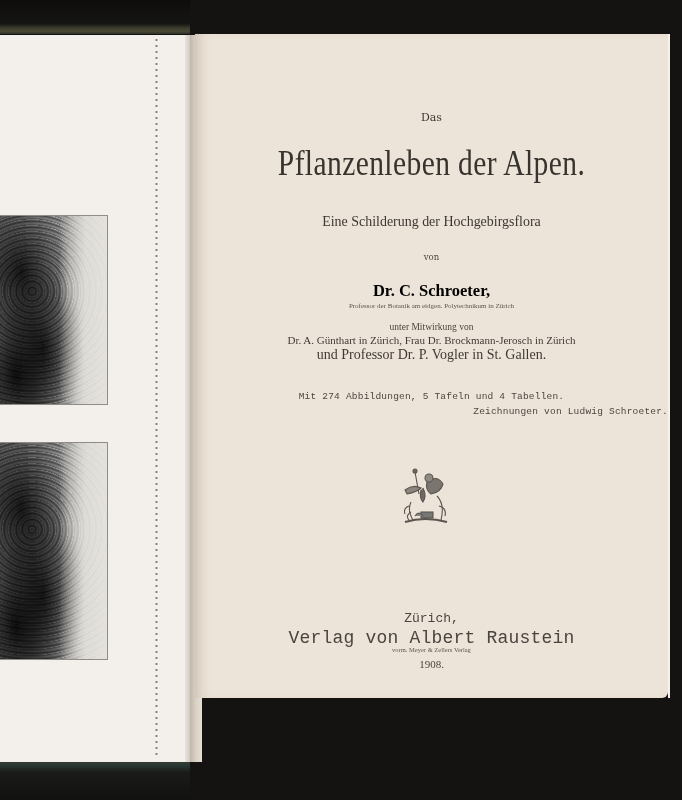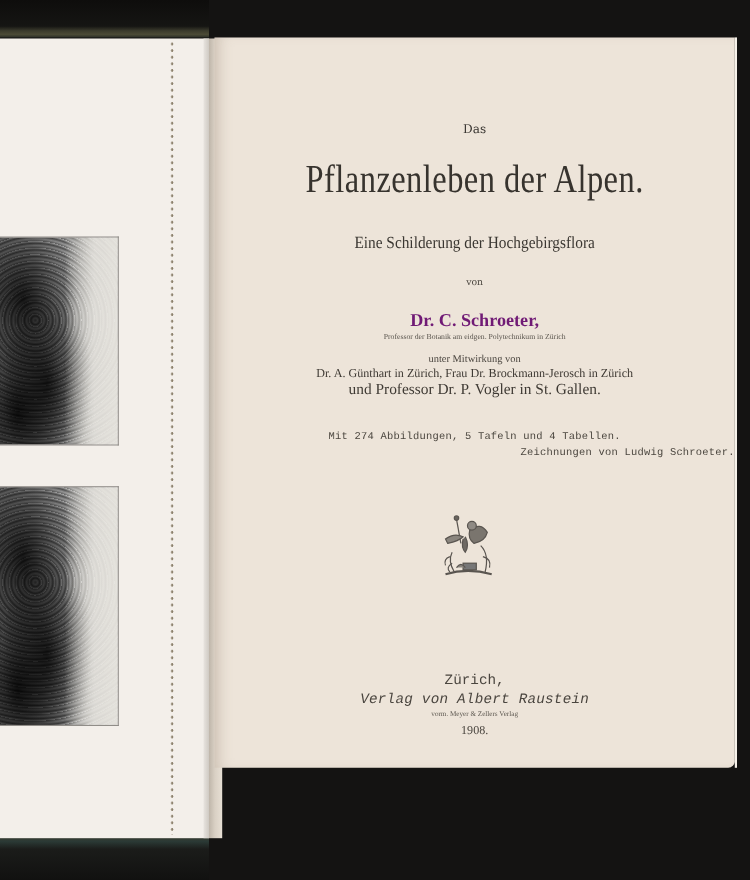--- a/index.html
+++ b/index.html
@@ -74,31 +74,31 @@
   .main-title {
     top:108px; font-family:"Liberation Serif", serif; font-size:36px;
     transform:scaleX(0.82); transform-origin:center; color:#37332e; letter-spacing:0.5px;
   }
   .subtitle {
     top:178px; font-family:"Liberation Serif", serif; font-size:15.5px; color:#3b3732;
     transform:scaleX(0.9); transform-origin:center;
   }
   .von { top:218px; font-family:"DejaVu Serif", serif; font-size:8.5px; color:#4c4740; }
   .author {
-    top:247px; font-family:"Liberation Serif", serif; font-size:16.5px; font-weight:bold; color:#701a75;
+    top:247px; font-family:"Liberation Serif", serif; font-size:16.5px; font-weight:bold; color:#000000;
   }
   .author-title { top:268px; font-family:"Liberation Serif", serif; font-size:7px; color:#5a554e; }
   .collab-intro { top:288px; font-family:"Liberation Serif", serif; font-size:9.5px; color:#4a453f; }
   .collab-line1 { top:300px; font-family:Liberation Serif, serif; font-size:11px; color:#3f3a34; }
   .collab-line2 { top:313px; font-family:"Liberation Serif", serif; font-size:14px; color:#3f3a34; }
   .illustrations { top:357px; font-family:"Liberation Mono", monospace; font-size:9.5px; color:#4b463f; letter-spacing:0.2px; }
   .drawings { top:372px; font-family:"Liberation Mono", monospace; font-size:9.5px; color:#4b463f; letter-spacing:0.2px;text-align:right; }
   .vignette { position:absolute; left:198px; top:432px; width:64px; height:64px; }
   .place { top:577px; font-family:"Liberation Mono", monospace; font-size:13px; color:#4a453f; }
-  .publisher { top:594px; font-family:"Liberation Mono", monospace; font-size:13px; color:#4a453f; letter-spacing:0.2px;font-style:italic; }
+  .publisher { top:594px; font-family:"Liberation Mono", monospace; font-size:18px; color:#4a453f; letter-spacing:0.2px; }
   .publisher-note { top:612px; font-family:"Liberation Serif", serif; font-size:6.5px; color:#5c574f; }
   .year { top:624px; font-family:"Liberation Serif", serif; font-size:11px; color:#4a453f;text-align:center; }
 </style>
 </head>
 <body>
 
 <div class="binding-top"></div>
 <div class="binding-bottom"></div>
 
 <div class="left-page">

